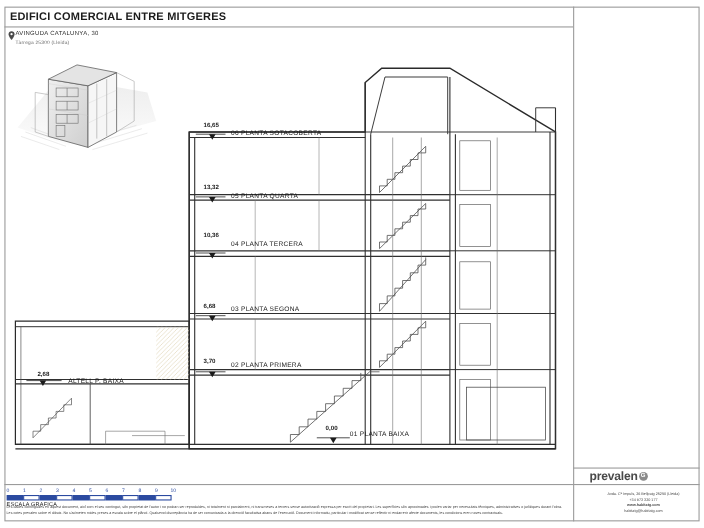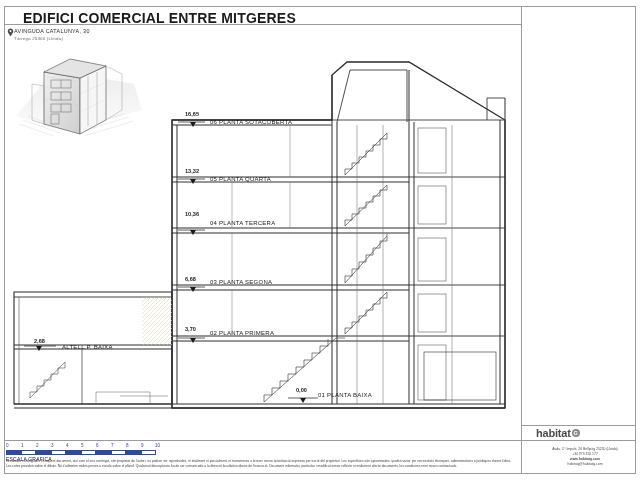--- a/index.html
+++ b/index.html
@@ -7,21 +7,21 @@
   #sheet{position:relative;width:640px;height:480px;background:#ffffff;}
 
   
   .frame{position:absolute;left:4px;top:6px;width:632px;height:468px;border:1px solid #9b9b9b;box-sizing:border-box;}
   .vdiv{position:absolute;left:521px;top:6px;width:1px;height:468px;background:#9b9b9b;}
   .hdiv-bottom{position:absolute;left:4px;top:440px;width:632px;height:1px;background:#9b9b9b;}
   .hdiv-title{position:absolute;left:4px;top:24px;width:517px;height:1px;background:#9b9b9b;}
   .hdiv-right-lower{position:absolute;left:521px;top:425px;width:115px;height:1px;background:#9b9b9b;}
 
   
-  .proj-title{position:absolute;left:23px;top:10px;font-size:14px;font-weight:bold;color:#1b1b1b;letter-spacing:.2px;}
+  .proj-title{position:absolute;left:9px;top:10px;font-size:10px;font-weight:bold;color:#1b1b1b;letter-spacing:.2px;}
   .addr-block{position:absolute;left:14px;top:28px;}
   .addr-line1{font-size:5.4px;color:#2a2a2a;letter-spacing:.3px;}
   .addr-line2{font-size:4.4px;color:#6a6a6a;margin-top:2px;letter-spacing:.2px;}
   .pin{position:absolute;left:7px;top:28px;width:7px;height:9px;}
 
   
   .sketch{position:absolute;left:14px;top:54px;width:130px;height:90px;}
   .sketch svg{display:block;}
 
   
@@ -317,21 +317,21 @@
       <div class="scaleseg" style="left:90px;width:15px;background:#2b4aa0;"></div>
       <div class="scaleseg" style="left:105px;width:15px;background:#ffffff;border:0.5px solid #2b4aa0;box-sizing:border-box;"></div>
       <div class="scaleseg" style="left:120px;width:15px;background:#2b4aa0;"></div>
       <div class="scaleseg" style="left:135px;width:15px;background:#ffffff;border:0.5px solid #2b4aa0;box-sizing:border-box;"></div>
     </div>
     <div class="scaletitle">ESCALA GRAFICA</div>
   </div>
 
   <div class="legal">Les dades contingudes en aquest document, així com el seu contingut, són propietat de l'autor i no podran ser reproduïdes, ni totalment ni parcialment, ni transmeses a tercers sense autorització expressa per escrit del propietari. Les superfícies són aproximades i poden variar per necessitats tècniques, administratives o jurídiques durant l'obra. Les cotes prevalen sobre el dibuix. No s'admeten mides preses a escala sobre el plànol. Qualsevol discrepància ha de ser comunicada a la direcció facultativa abans de l'execució. Document informatiu, particular i modificat sense reflectir ni endarrerir afecte documents, les condicions eren noves contractuals.</div>
 
-  <div class="logo"><span>habitat</span><span class="logodot">G</span></div>
+  <div class="logo"><span>prevalen</span><span class="logodot">G</span></div>
   <div class="contact">
     <div>Avda. Cª Impuls, 26 Bellpuig 25250 (Lleida)</div>
     <div>+34 973 320 177</div>
     <div class="bold">www.habitatg.com</div>
     <div>habitatg@habitatg.com</div>
   </div>
 
 </div>
 
 </body></html>

